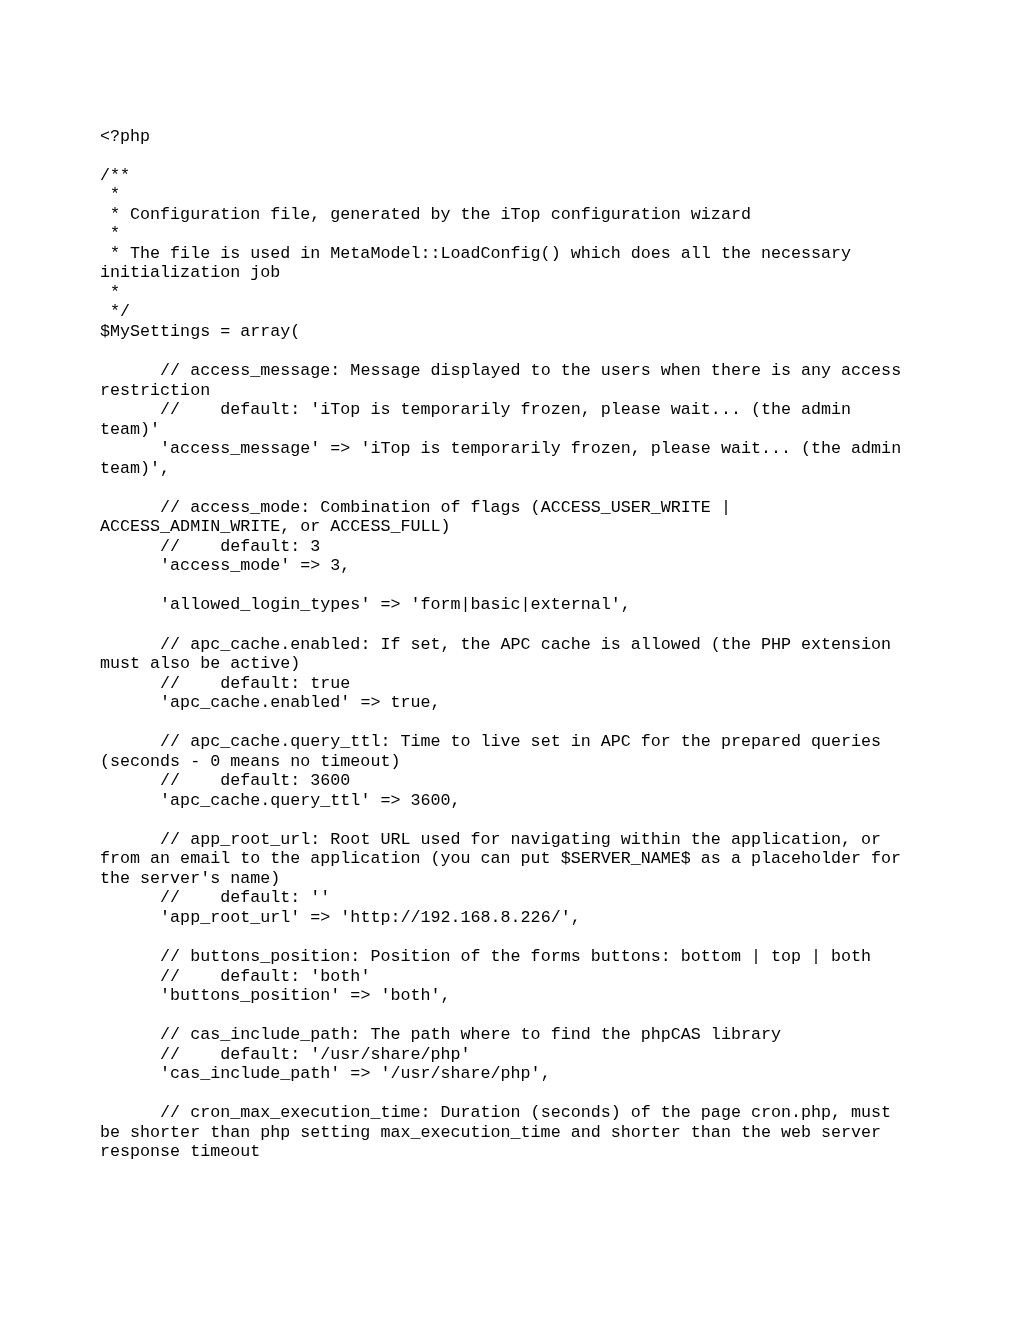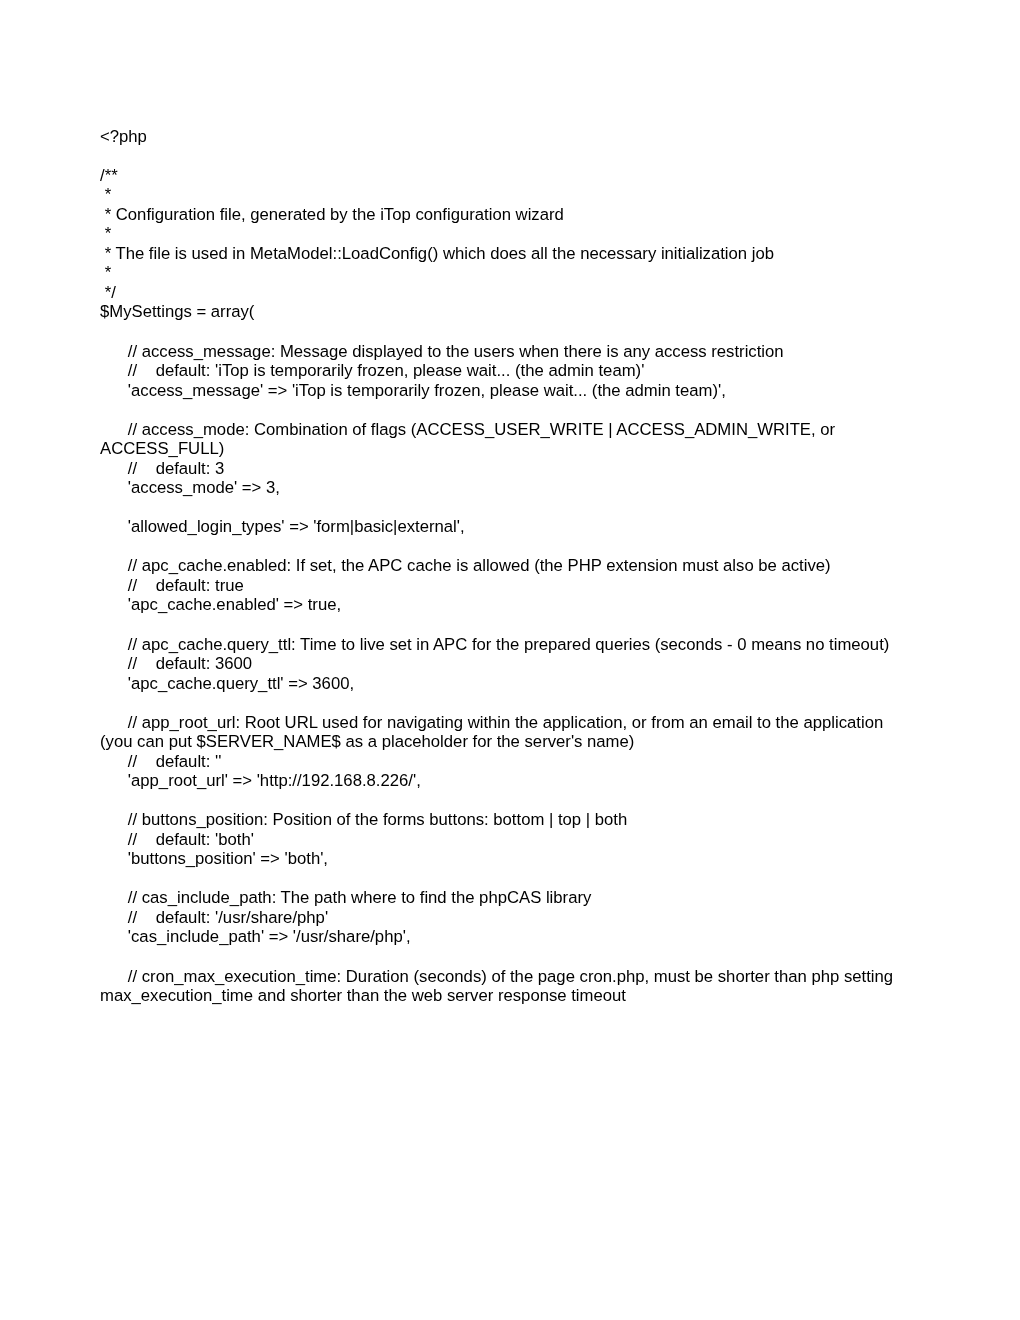--- a/index.html
+++ b/index.html
@@ -6,21 +6,21 @@
     margin: 0;
     padding: 0;
     background: #ffffff;
   }
   body {
     width: 1020px;
     min-height: 1320px;
   }
   .page {
     padding: 110px 100px 60px 100px;
-    font-family: Liberation Sans, sans-serif;
+    font-family: Liberation Mono, monospace;
     font-size: 16.7px;
     line-height: 1.17;
     color: #000;
     white-space: pre-wrap;
     word-break: break-word;
   }
 </style>
 </head>
 <body>
 

